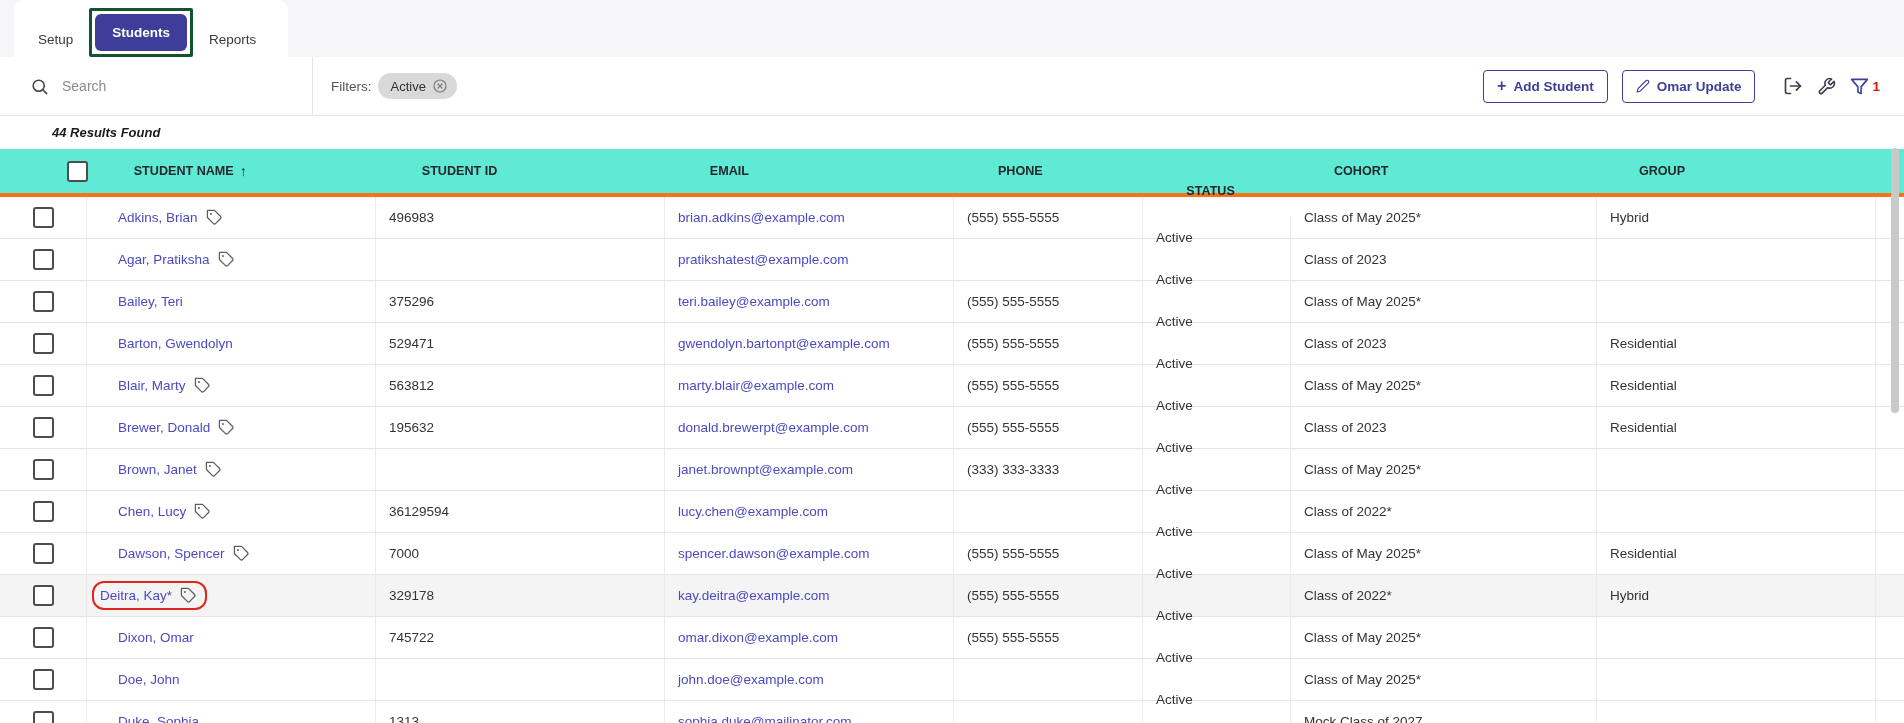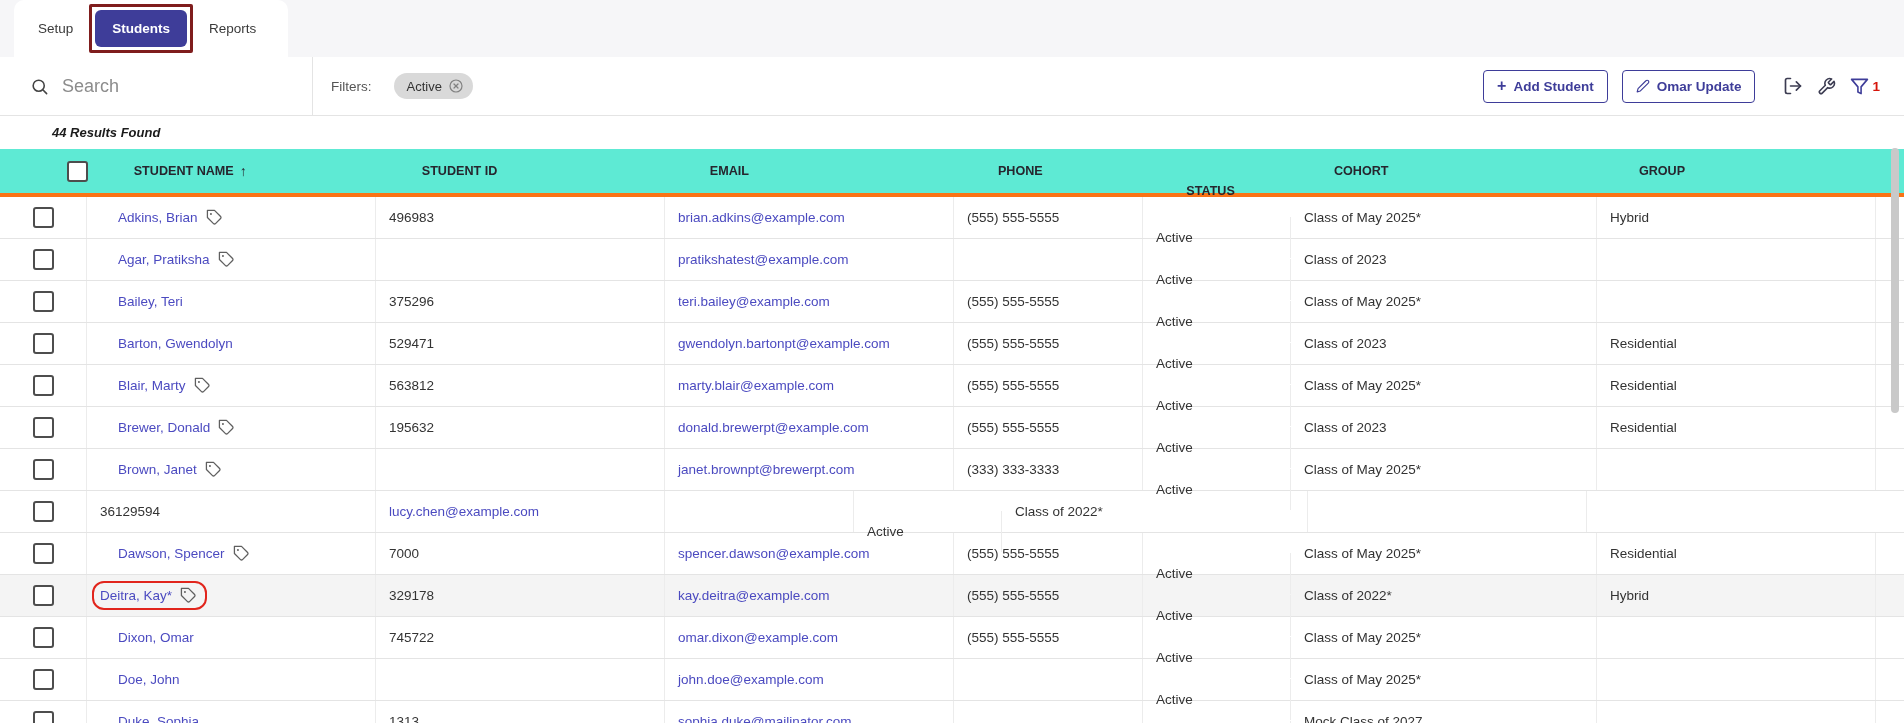--- a/index.html
+++ b/index.html
@@ -1,31 +1,31 @@
 <!DOCTYPE html>
 <html><head>
 <meta charset="utf-8">
 <style>
   html,body{margin:0;padding:0;}
   body{font-family:"Liberation Sans", sans-serif; background:#fff;}
   .page{position:relative; width:1904px; height:723px; overflow:hidden; background:#fff;}
 
   
   .tabstrip{height:57px; background:#f6f6f8; display:flex; align-items:stretch; padding-left:14px; box-sizing:border-box;}
-  .tabcard{background:#fff; border-radius:10px 10px 0 0; display:flex; align-items:center; padding:0 20px 0 12px; gap:4px;}
+  .tabcard{background:#fff; border-radius:10px 10px 0 0; display:flex; align-items:flex-end; padding:0 20px 0 12px; gap:4px;}
   .tab{font-size:13.5px; color:#3a3a3a; padding:10px 12px; cursor:pointer; white-space:nowrap;}
-  .tab-annotation{border:3px solid #7f1d1d; border-radius:2px; padding:3px; display:flex; align-items:center;}
+  .tab-annotation{border:3px solid #14532d; border-radius:2px; padding:3px; display:flex; align-items:center;}
   .tab.active{background:#3e3d99; color:#fff; font-weight:700; border-radius:6px; padding:11px 17px;}
 
   
   .toolbar{height:58px; display:flex; align-items:center; background:#fff; border-bottom:1px solid #e4e4e4;}
   .search-box{width:313px; height:100%; display:flex; align-items:center; gap:11px; padding-left:30px; border-right:1px solid #e4e4e4; box-sizing:border-box;}
-  .search-box input{border:none; outline:none; font-size:18px; color:#333; width:210px; font-family:inherit; background:transparent;}
+  .search-box input{border:none; outline:none; font-size:14px; color:#333; width:210px; font-family:inherit; background:transparent;}
   .search-box input::placeholder{color:#8c8c8c;}
-  .filters{display:flex; align-items:center; gap:22px; margin-left:18px;}
+  .filters{display:flex; align-items:center; gap:6px; margin-left:18px;}
   .filters-label{color:#555; font-size:13.5px;}
   .chip{display:inline-flex; align-items:center; gap:6px; background:#d9d9d9; border-radius:14px; padding:5px 9px 5px 13px; font-size:13px; color:#333; cursor:pointer;}
   .toolbar-right{margin-left:auto; display:flex; align-items:center; gap:14px; padding-right:24px;}
   .btn{display:inline-flex; align-items:center; gap:7px; background:#fff; border:1px solid #3e3d99; color:#3e3d99; border-radius:4px; padding:8px 13px; font-size:13.5px; font-weight:700; font-family:inherit; cursor:pointer;}
   .btn .plus{font-size:16px; font-weight:700; line-height:12px;}
   .icon-btn{display:inline-flex; align-items:center; cursor:pointer;}
   .icon-btn.first{margin-left:14px;}
   .filter-count{color:#d6150b; font-weight:700; font-size:13.5px; margin-left:3px;}
 
   
@@ -285,31 +285,40 @@
             <span class="name-wrap">
               <a class="link">Brown, Janet</a>
               <svg class="tag-icon" viewBox="0 0 24 24" width="17" height="17" fill="none" stroke="#5f5f5f" stroke-width="1.8" stroke-linejoin="round">
                 <path d="M20.59 13.41l-7.17 7.17a2 2 0 0 1-2.83 0L2 12V2h10l8.59 8.59a2 2 0 0 1 0 2.83z"></path>
                 <circle cx="7" cy="7" r="1.4" fill="#5f5f5f" stroke="none"></circle>
               </svg>
             </span>
           </div>
           <div class="td col-id"></div>
           <div class="td col-email">
-            <a class="link">janet.brownpt@brewerpt.com</a>
+            <a class="link">janet.brownpt@example.com</a>
           </div>
           <div class="td col-phone">(333) 333-3333</div>
           <div class="td col-status">Active</div>
           <div class="td col-cohort">Class of May 2025*</div>
           <div class="td col-group"></div>
           <div class="td col-extra"></div>
         </div>
         <div class="tr">
           <div class="td col-check">
             <span class="checkbox"></span>
+          </div>
+          <div class="td col-name">
+            <span class="name-wrap">
+              <a class="link">Chen, Lucy</a>
+              <svg class="tag-icon" viewBox="0 0 24 24" width="17" height="17" fill="none" stroke="#5f5f5f" stroke-width="1.8" stroke-linejoin="round">
+                <path d="M20.59 13.41l-7.17 7.17a2 2 0 0 1-2.83 0L2 12V2h10l8.59 8.59a2 2 0 0 1 0 2.83z"></path>
+                <circle cx="7" cy="7" r="1.4" fill="#5f5f5f" stroke="none"></circle>
+              </svg>
+            </span>
           </div>
           <div class="td col-id">36129594</div>
           <div class="td col-email">
             <a class="link">lucy.chen@example.com</a>
           </div>
           <div class="td col-phone"></div>
           <div class="td col-status">Active</div>
           <div class="td col-cohort">Class of 2022*</div>
           <div class="td col-group"></div>
           <div class="td col-extra"></div>

